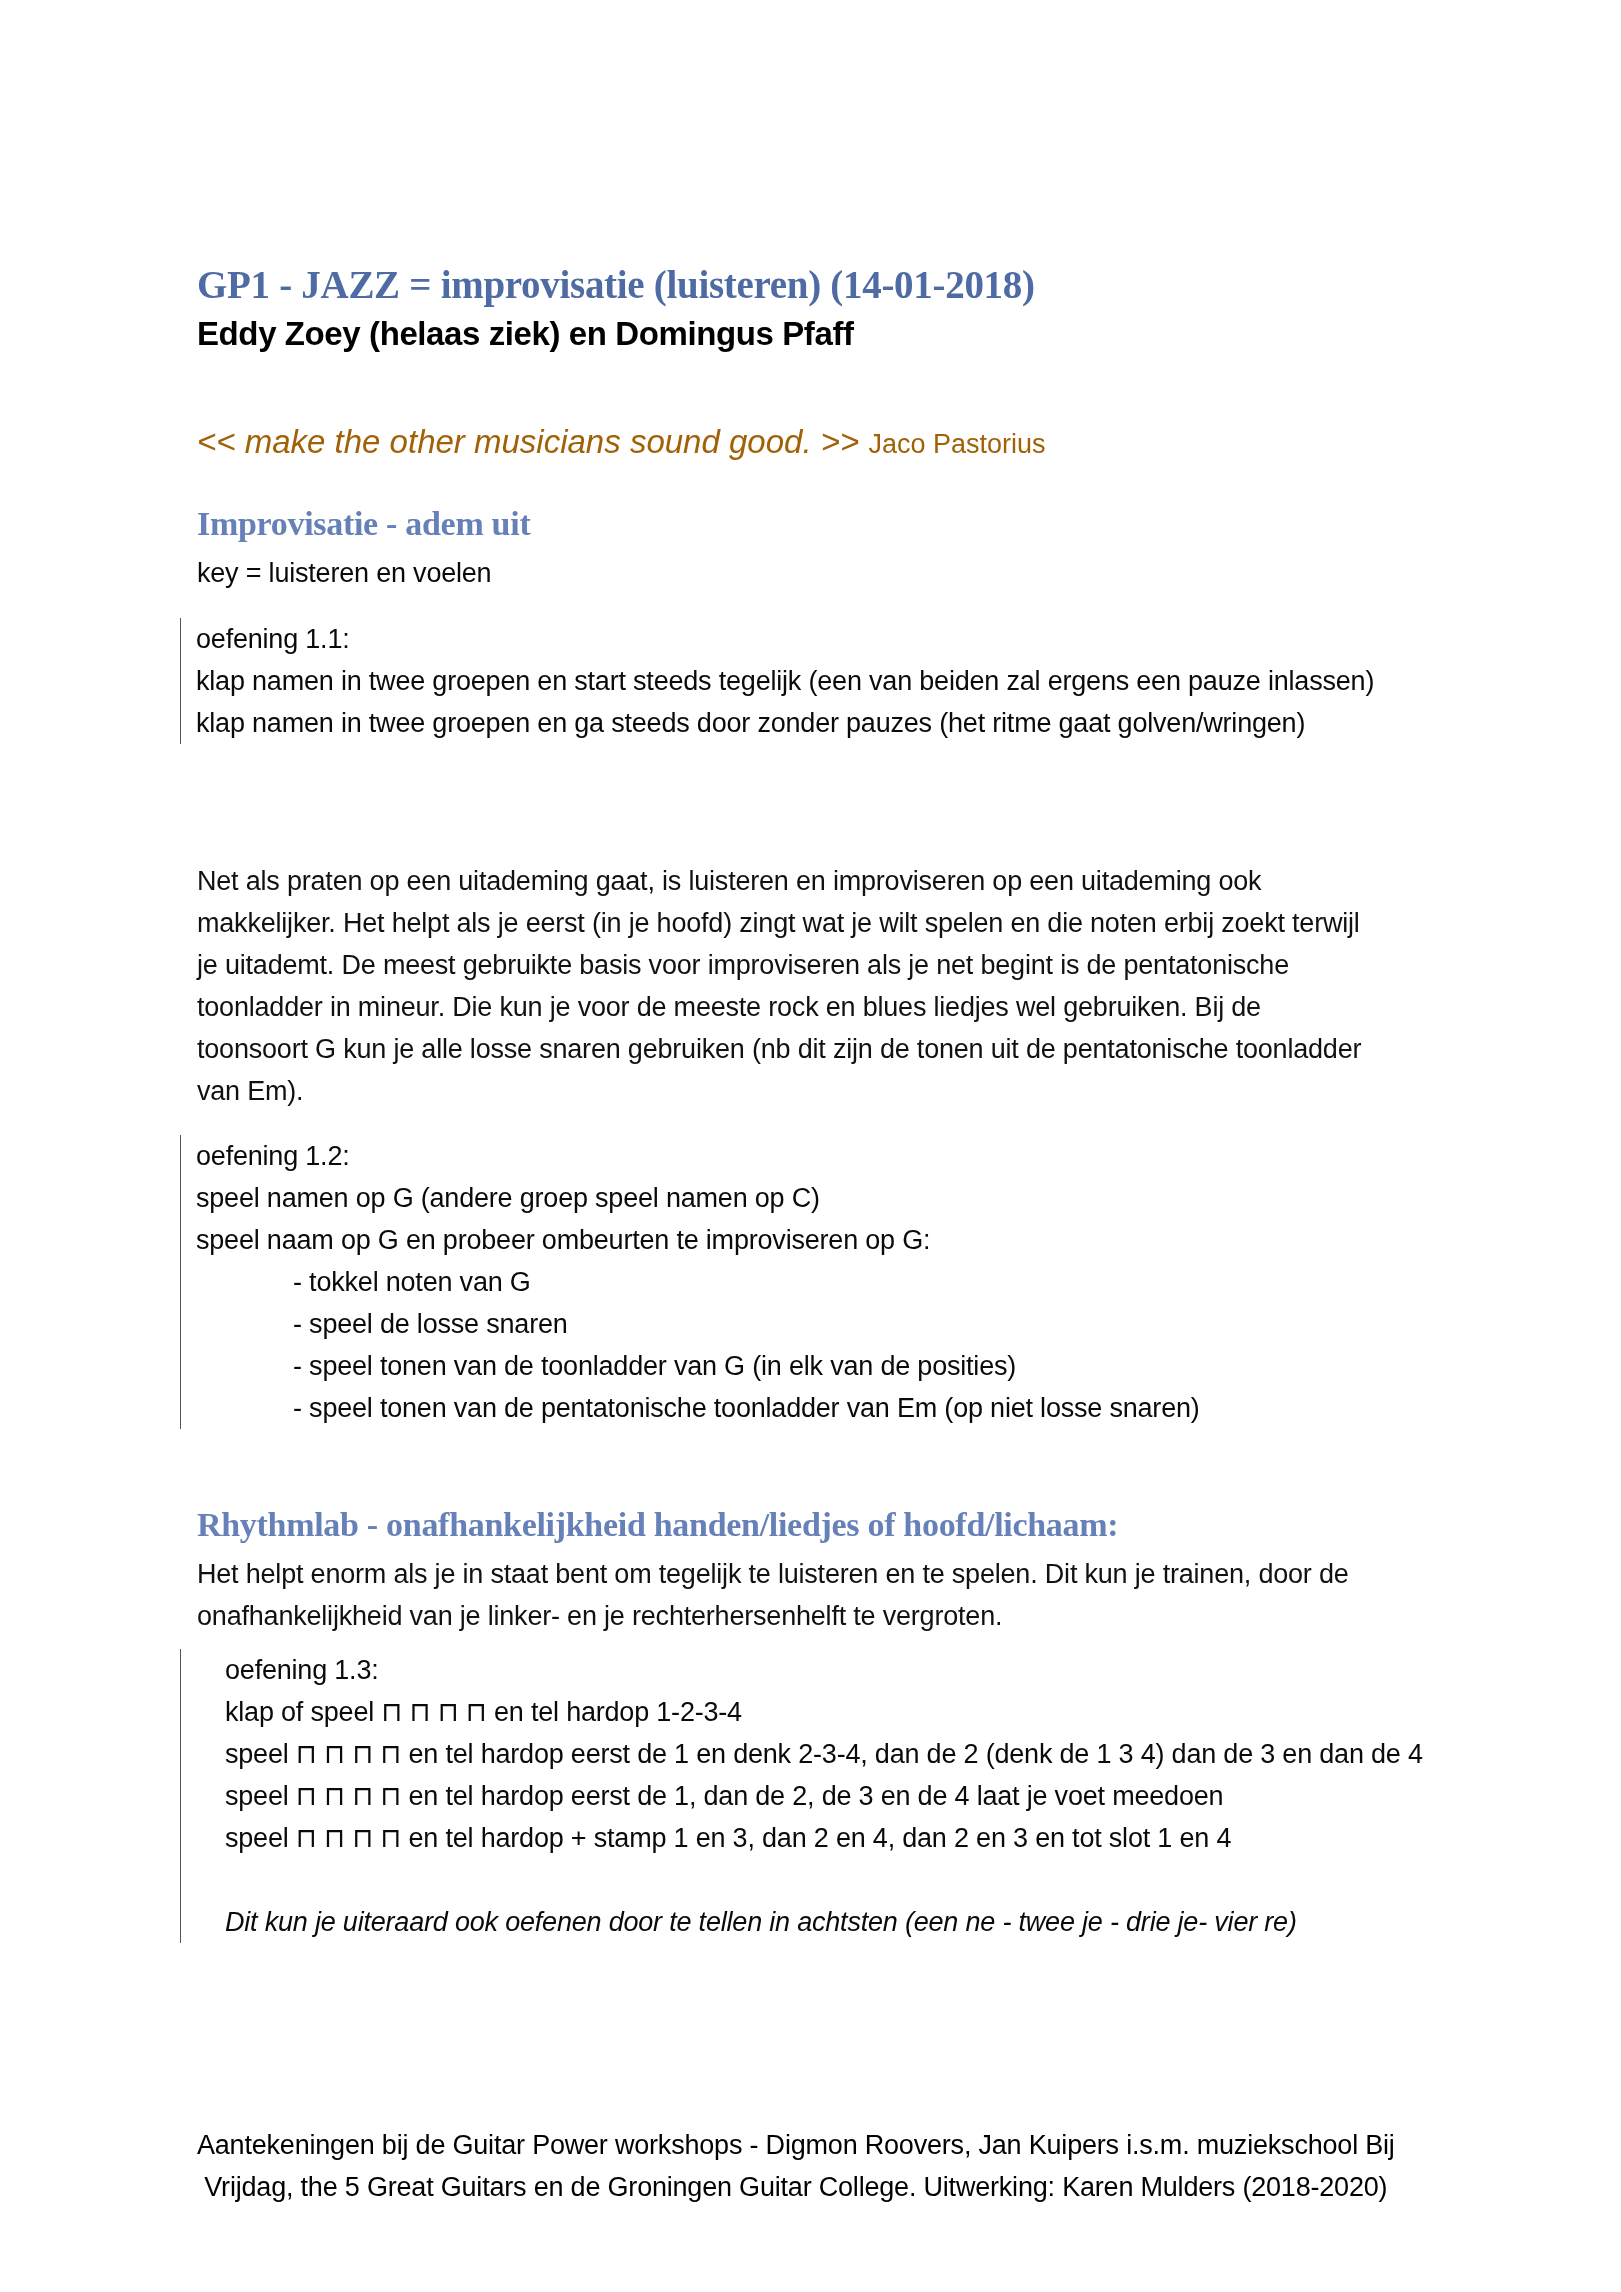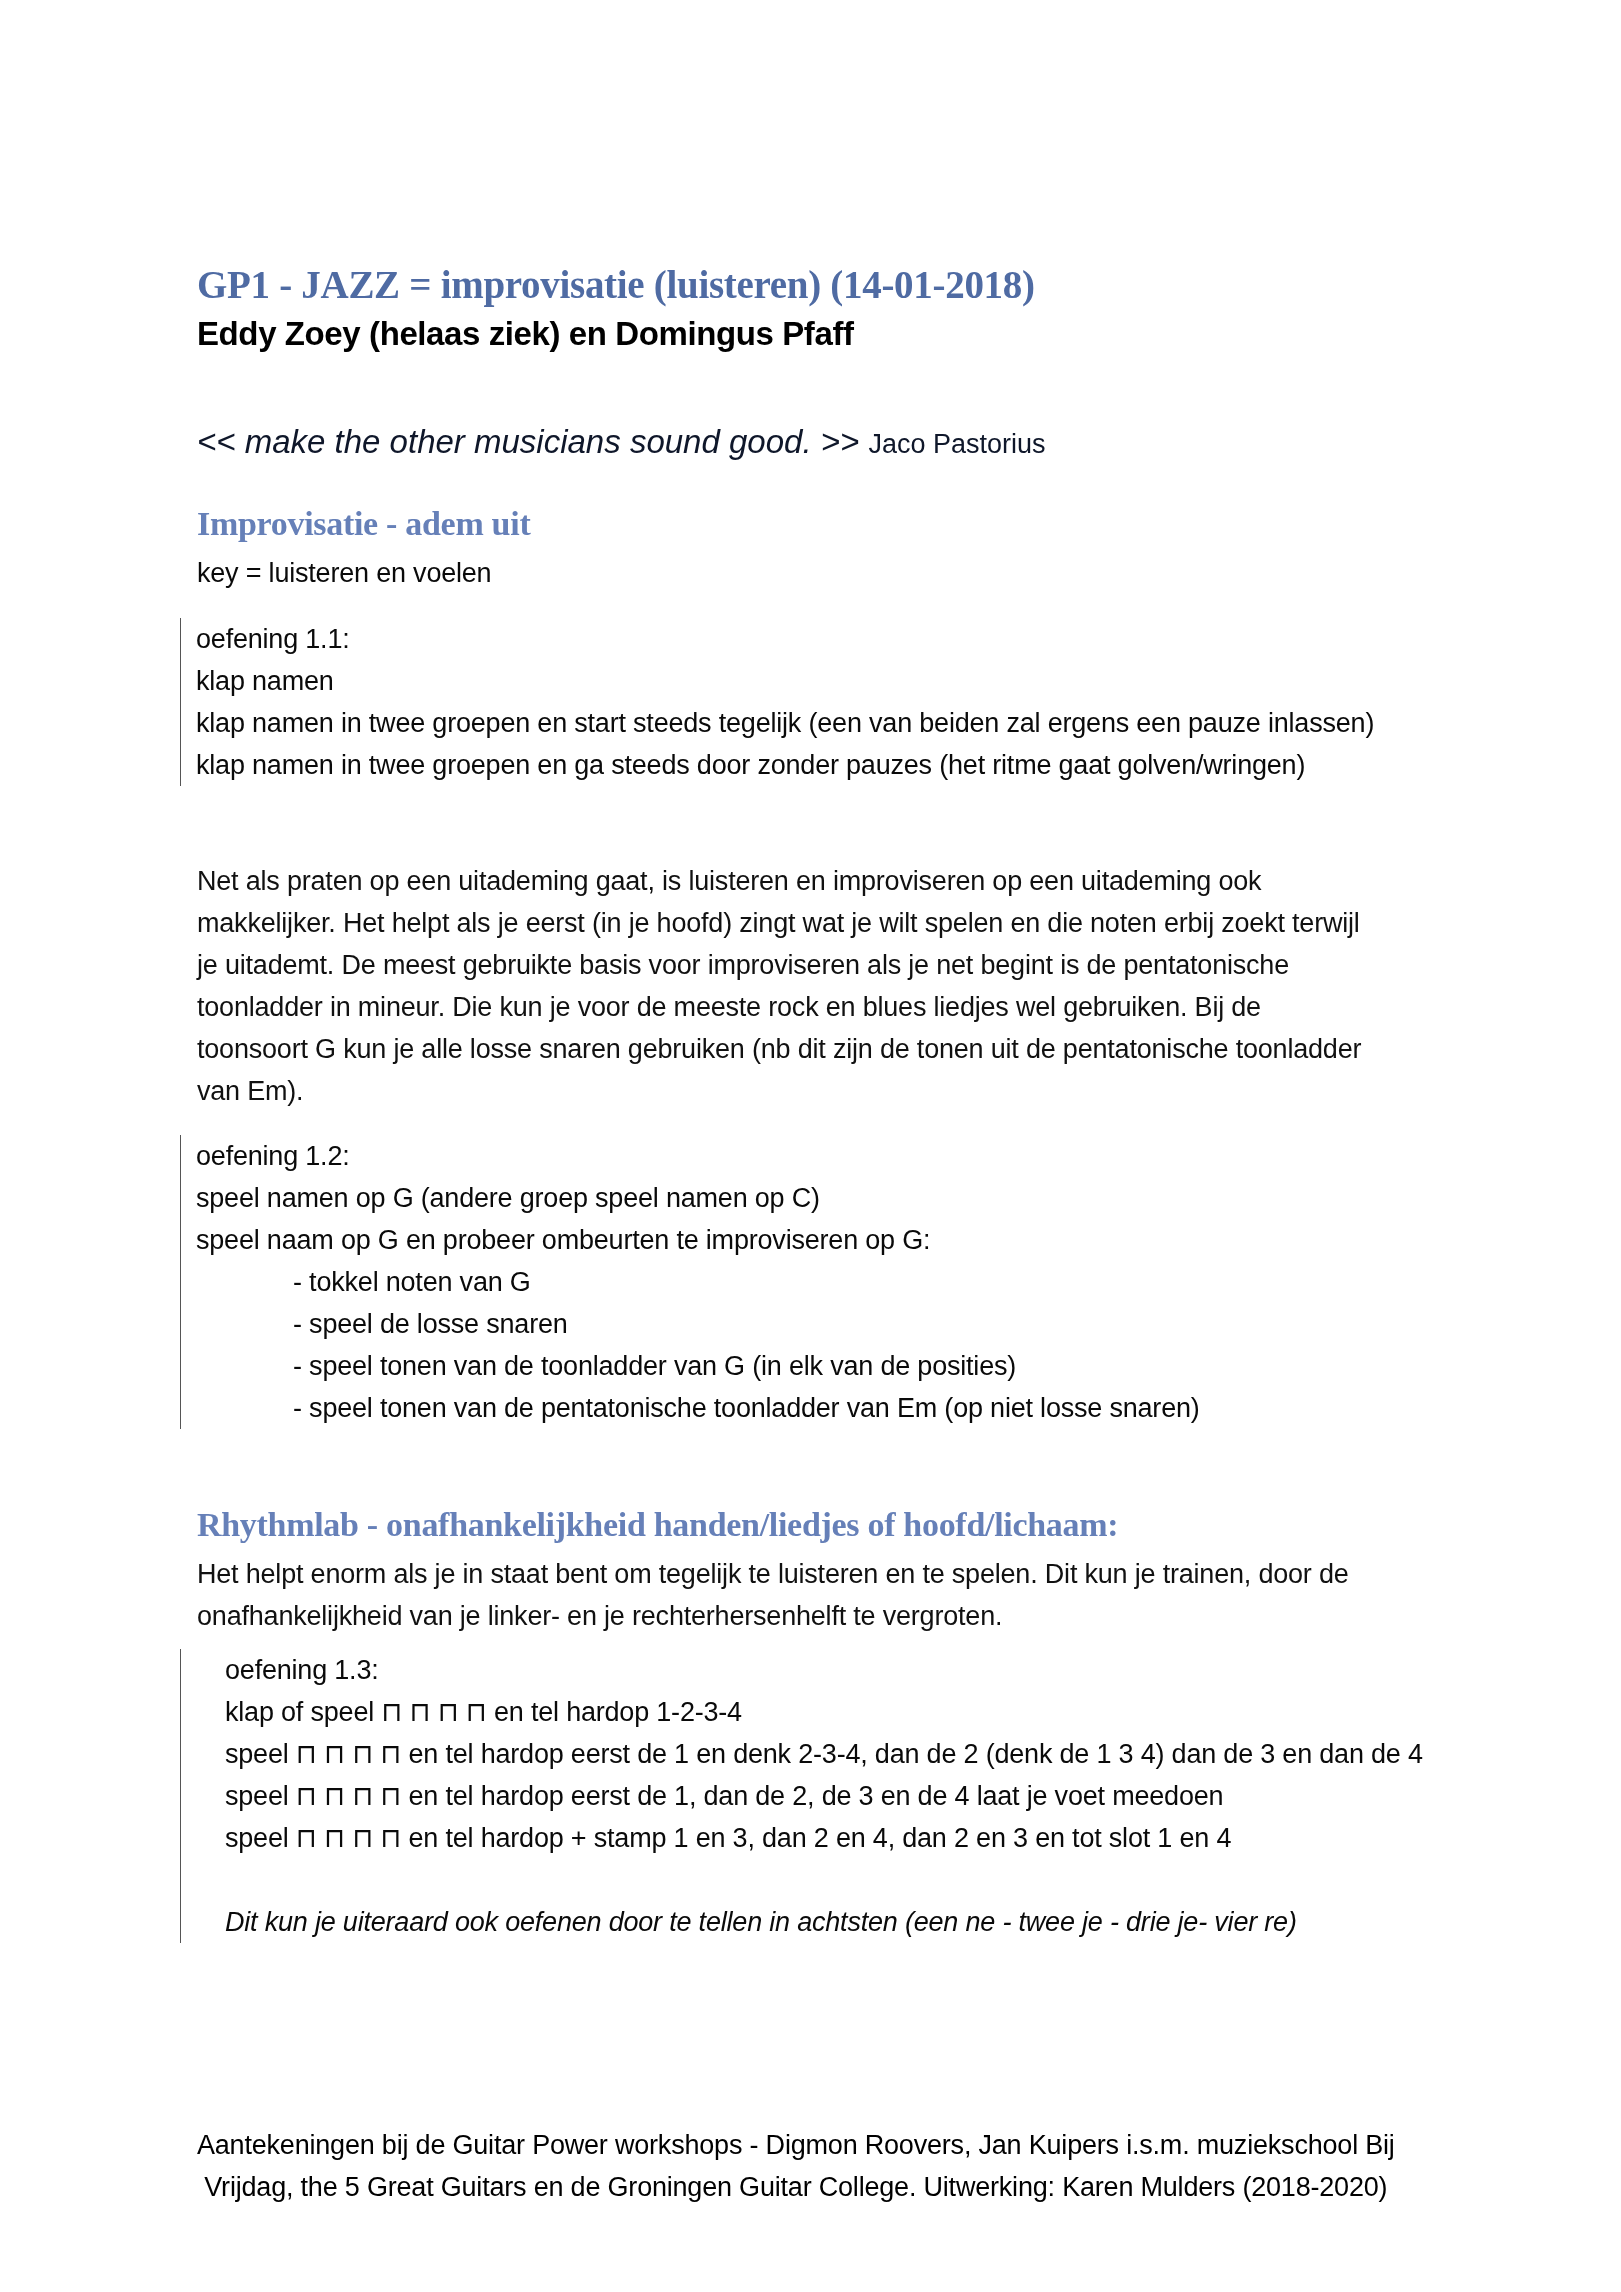--- a/index.html
+++ b/index.html
@@ -3,21 +3,21 @@
 <meta charset="utf-8">
 <style>
   html, body { margin: 0; padding: 0; background: #ffffff; }
   body { width: 1622px; height: 2293px; position: relative; overflow: hidden;
          font-family: "Liberation Sans", "DejaVu Sans", sans-serif; color: #111111; }
   .page { position: absolute; left: 0; top: 0; width: 1622px; height: 2293px; background: #ffffff; }
   .abs { position: absolute; left: 197px; white-space: nowrap; }
   .title { font-family: "Liberation Serif", "DejaVu Serif", serif; font-weight: bold; color: #4f6ba3;
            font-size: 39px; top: 262px; letter-spacing: -0.3px; }
   .subtitle { font-weight: bold; font-size: 33px; top: 315px; color: #000000; letter-spacing: -0.4px; }
-  .quote { font-size: 33px; top: 423px; color: #0f172a; }
+  .quote { font-size: 33px; top: 423px; color: #a16207; }
   .quote .q-text { font-style: italic; }
   .quote .q-author { font-size: 27px; font-style: normal; }
   .h2 { font-family: Liberation Serif, serif; font-weight: bold; color: #6680b8;
         font-size: 34px; letter-spacing: -0.3px; }
   .body-line { font-size: 27px; line-height: 42px; color: #0a0a0a; letter-spacing: -0.2px; }
   .para { position: absolute; left: 197px; width: 1254px; }
   .para .line { display: block; white-space: nowrap; font-size: 27px; line-height: 42px; letter-spacing: -0.2px; }
   .block { position: absolute; left: 180px; border-left: 1.8px solid #555555; padding-left: 15px; }
   .block .line { display: block; white-space: nowrap; font-size: 27px; line-height: 42px; letter-spacing: -0.2px; color: #0a0a0a; }
   .block .indent { padding-left: 97px; }
@@ -37,21 +37,20 @@
   <div class="abs quote">
     <span class="q-text">&lt;&lt; make the other musicians sound good. &gt;&gt;</span>
     <span class="q-author">Jaco Pastorius</span>
   </div>
 
   <div class="abs h2" style="top:505px;">Improvisatie - adem uit</div>
   <div class="abs body-line" style="top:552px;">key = luisteren en voelen</div>
 
   <div class="block" style="top:618px;">
     <span class="line">oefening 1.1:</span>
-    <span class="line">klap namen</span>
     <span class="line">klap namen in twee groepen en start steeds tegelijk (een van beiden zal ergens een pauze inlassen)</span>
     <span class="line">klap namen in twee groepen en ga steeds door zonder pauzes (het ritme gaat golven/wringen)</span>
   </div>
 
   <div class="para" style="top:860px;">
     <span class="line">Net als praten op een uitademing gaat, is luisteren en improviseren op een uitademing ook</span>
     <span class="line">makkelijker. Het helpt als je eerst (in je hoofd) zingt wat je wilt spelen en die noten erbij zoekt terwijl</span>
     <span class="line">je uitademt. De meest gebruikte basis voor improviseren als je net begint is de pentatonische</span>
     <span class="line">toonladder in mineur. Die kun je voor de meeste rock en blues liedjes wel gebruiken. Bij de</span>
     <span class="line">toonsoort G kun je alle losse snaren gebruiken (nb dit zijn de tonen uit de pentatonische toonladder</span>

